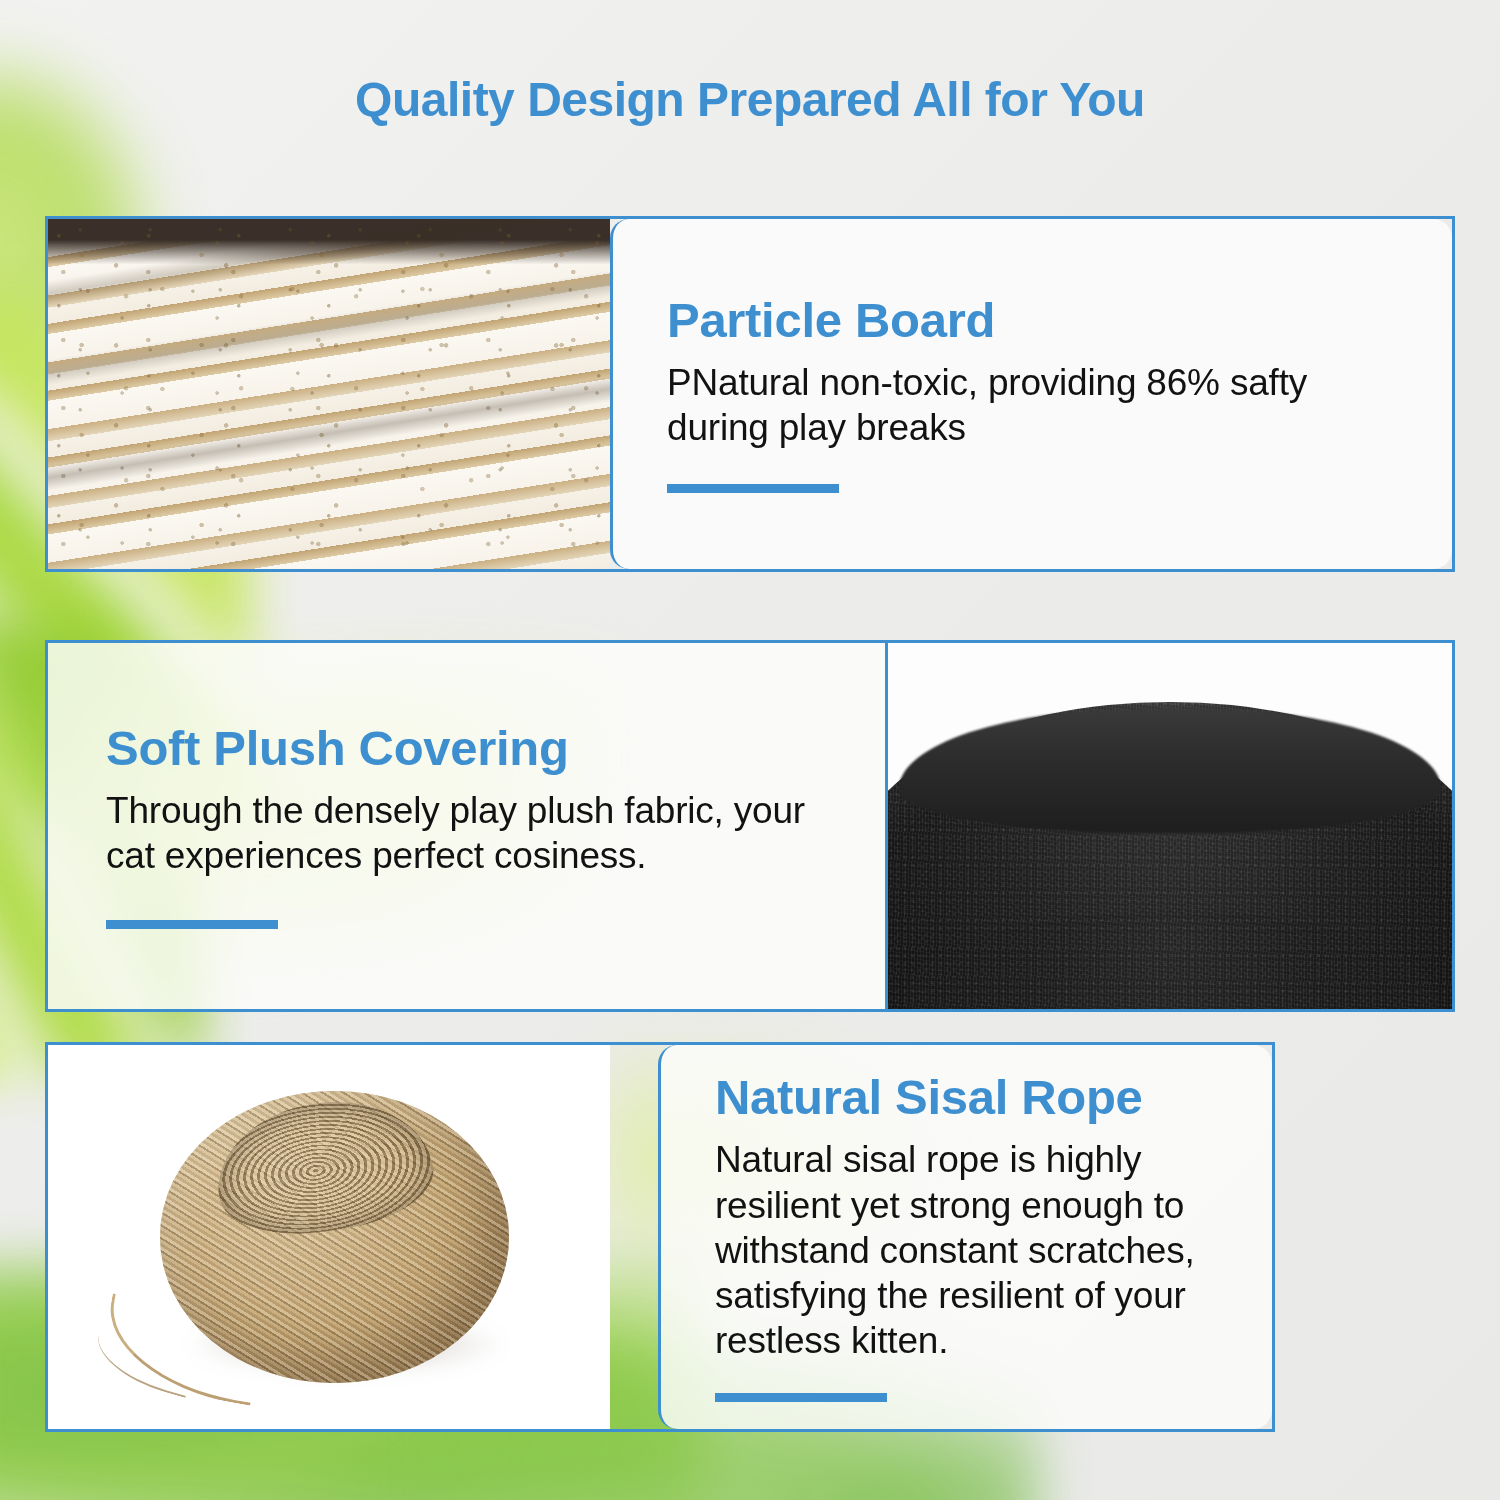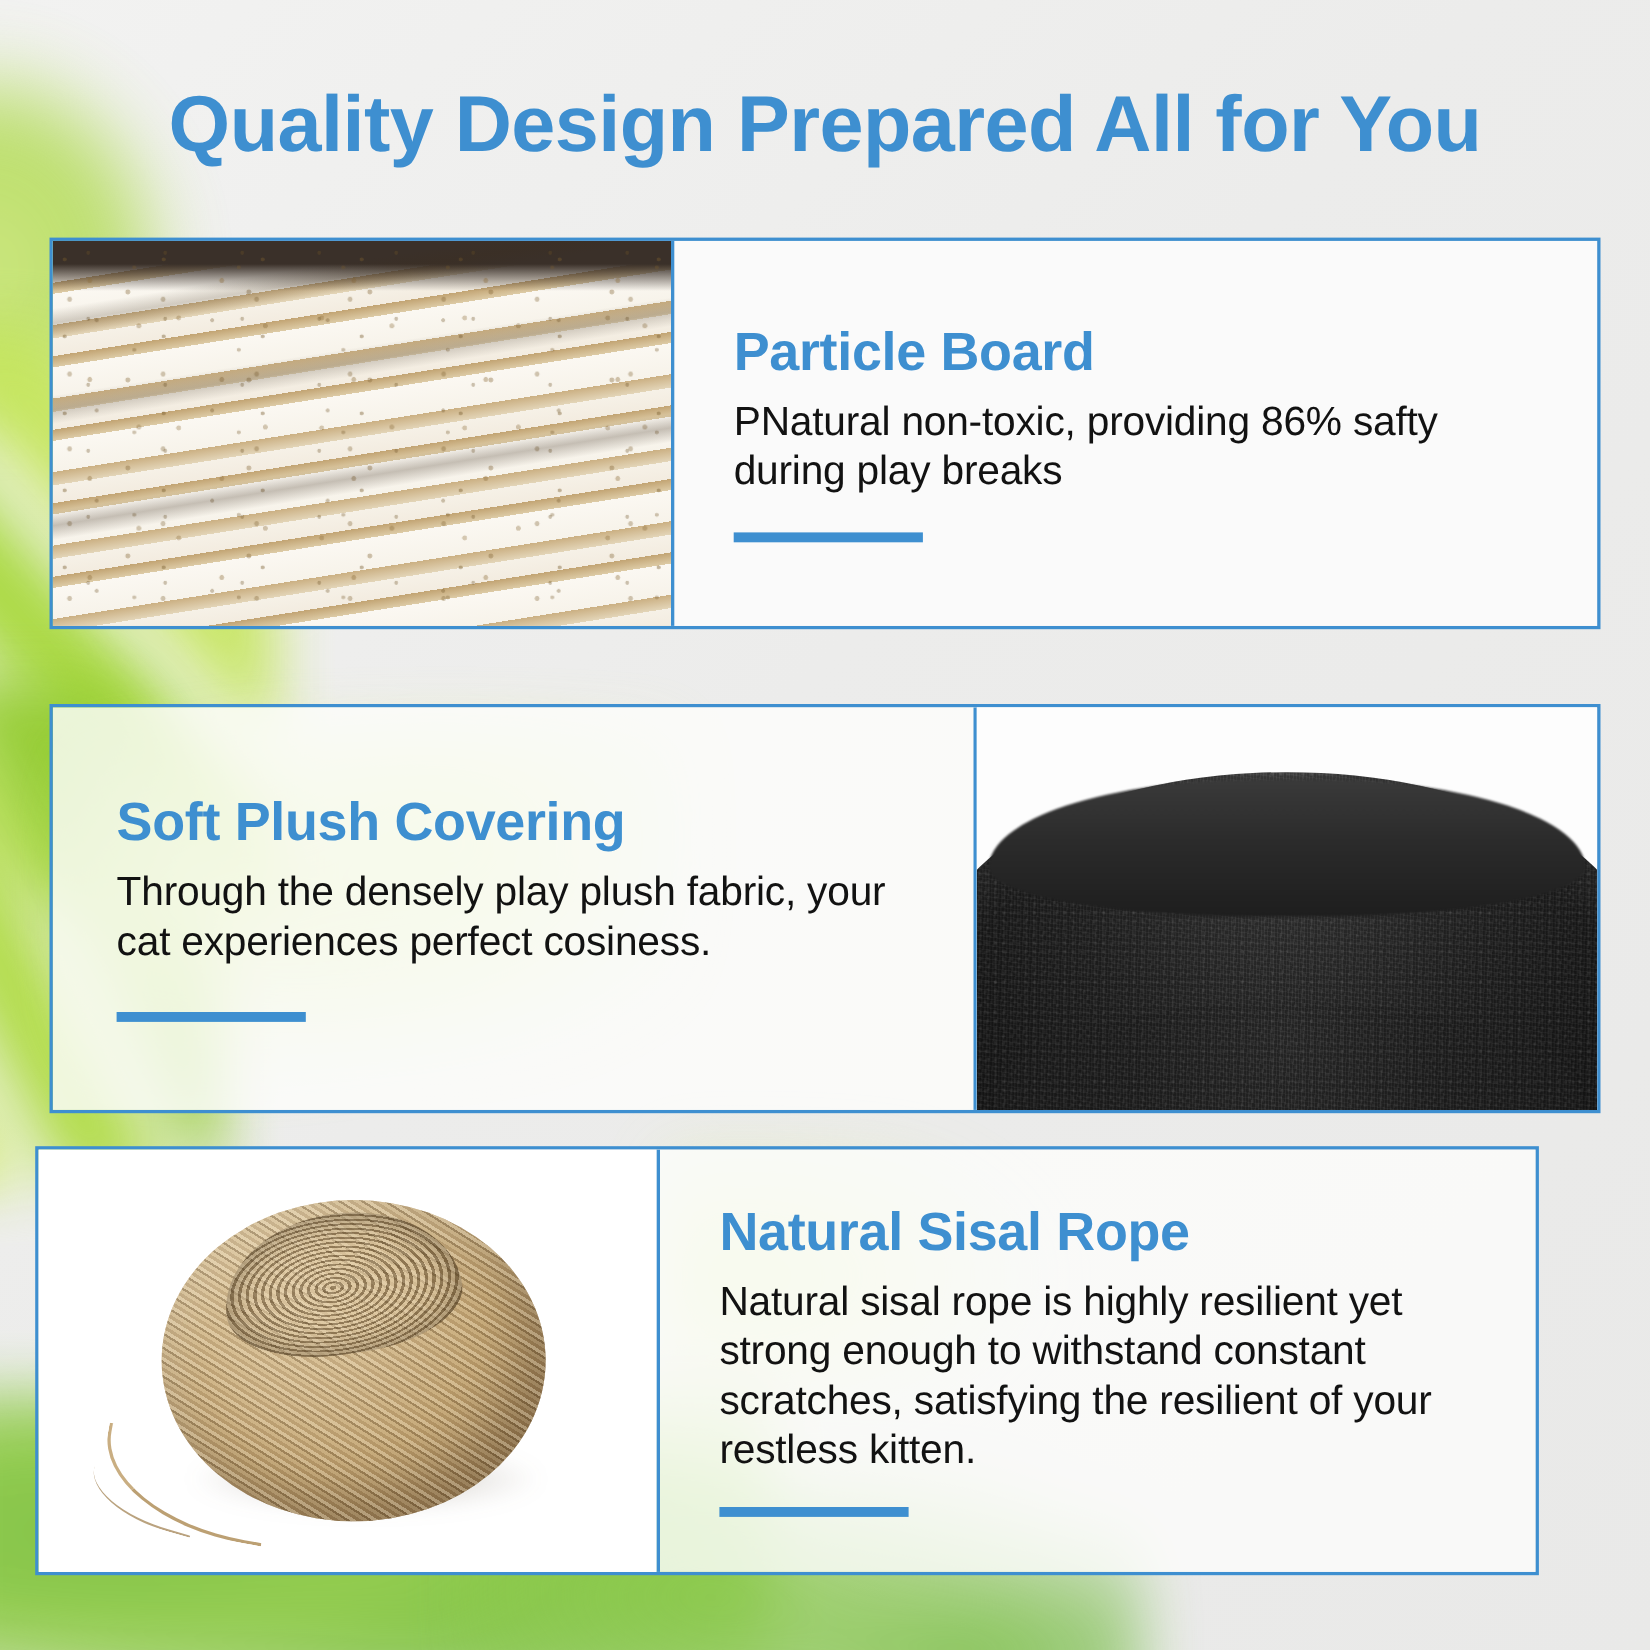--- a/index.html
+++ b/index.html
@@ -84,58 +84,58 @@
     background: radial-gradient(ellipse at 18% 40%, #dcee92 0%, rgba(220,238,146,0) 60%);
     opacity: .7;
   }
 
   
   .title {
     position: absolute;
     left: 0; right: 0;
     top: 72px;
     text-align: center;
-    font-size: 72px;
+    font-size: 48px;
     font-weight: bold;
     letter-spacing: -.5px;
     color: #3e8fd0;
     white-space: nowrap;
   }
 
   
   .card {
     position: absolute;
     box-sizing: border-box;
     border: 3px solid #3e8fd0;
     display: flex;
     overflow: hidden;
   }
   .card-1 { left: 45px;  top: 216px;  width: 1410px; height: 356px; }
   .card-2 { left: 45px;  top: 640px;  width: 1410px; height: 372px; }
-  .card-3 { left: 32px;  top: 1042px; width: 1367px; height: 390px; }
+  .card-3 { left: 45px;  top: 1042px; width: 1230px; height: 390px; gap: 48px; }
 
   .media {
     position: relative;
     overflow: hidden;
     flex: 0 0 auto;
     background: #ffffff;
   }
   .panel {
     position: relative;
     flex: 1 1 auto;
     background: rgba(252,252,251,.82);
     display: flex;
     flex-direction: column;
     justify-content: center;
     box-sizing: border-box;
   }
   .panel.opaque { background: #fafafa; }
 
   
-  .divider-left  { border-left: 3px solid #3e8fd0; }
+  .divider-left  { border-left: 3px solid #3e8fd0; border-radius: 19px; }
   .divider-right { border-right: 3px solid #3e8fd0; }
 
   .card-heading {
     color: #3e8fd0;
     font-weight: bold;
     font-size: 49px;
     line-height: 1.05;
     letter-spacing: -.3px;
     margin: 0 0 14px 0;
     white-space: nowrap;

